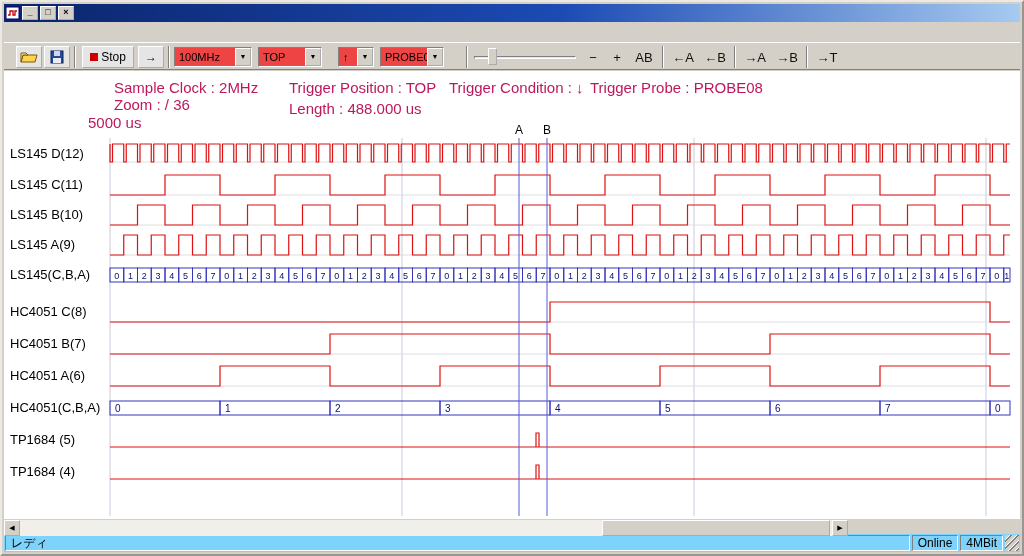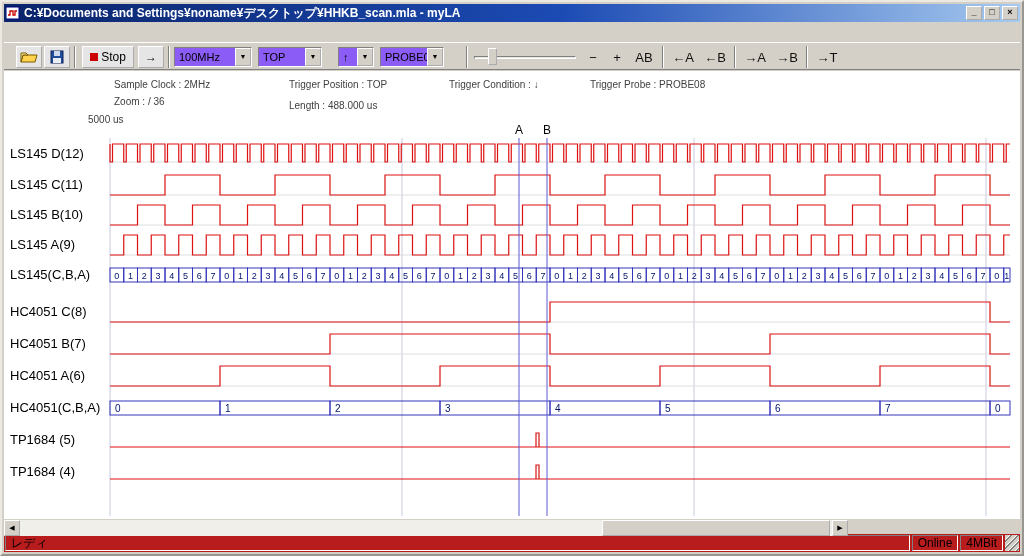--- a/index.html
+++ b/index.html
@@ -20,63 +20,62 @@
   .menu-item { padding:2px 8px; white-space:nowrap; }
 
   
   .toolbar { position:absolute; left:2px; top:40px; right:2px; height:28px; background:#d4d0c8;
     border-top:1px solid #fff; border-bottom:1px solid #808080; }
   .tbtn { position:absolute; top:3px; height:22px; background:#e5e5e5; border:1px outset #fff;
     font-size:12px; display:flex; align-items:center; justify-content:center; gap:3px; cursor:default; }
   .tbtn.icon { width:26px; }
   .stopsq { display:inline-block; width:8px; height:8px; background:#cc0000; }
   .sep { position:absolute; top:3px; width:2px; height:22px; border-left:1px solid #808080; border-right:1px solid #fff; }
-  .combo { position:absolute; top:4px; height:20px; background:#8b5cf6; border:1px solid; border-color:#808080 #fff #fff #808080;
+  .combo { position:absolute; top:4px; height:20px; background:#ef4444; border:1px solid; border-color:#808080 #fff #fff #808080;
     display:flex; align-items:stretch; }
   .combo-val { flex:1; font-size:11px; line-height:18px; padding-left:4px; white-space:nowrap; overflow:hidden; }
   .combo-btn { width:16px; background:#d4d0c8; border:1px outset #fff; font-size:7px; line-height:16px; text-align:center; color:#000; }
   .flat { position:absolute; top:4px; height:20px; background:transparent; border:none; font-size:13px;
     display:flex; align-items:center; justify-content:center; cursor:default; color:#111; }
   .slider { position:absolute; top:4px; height:20px; }
   .slider-track { position:absolute; left:0; right:0; top:9px; height:3px; border:1px solid; border-color:#808080 #fff #fff #808080; background:#e8e6e0; }
   .slider-thumb { position:absolute; top:1px; width:9px; height:17px; background:#d4d0c8; border:1px outset #fff; }
 
   
   .client { position:absolute; left:2px; top:69px; right:2px; height:448px; background:#fff; }
-  .info-text { position:absolute; font-size:10px; color:#404040; white-space:nowrap; z-index:3; }
+  .info-text { position:absolute; font-size:15px; color:#be185d; white-space:nowrap; z-index:3; }
 
   #scope-svg { position:absolute; left:0; top:0; width:1024px; height:556px; z-index:4; pointer-events:none; }
 
   
   .hscroll { position:absolute; left:2px; top:518px; width:844px; height:16px; background:#f1efe9; z-index:5; }
   .sbtn { position:absolute; top:0; width:16px; height:16px; background:#d4d0c8; border:1px outset #fff;
     font-size:7px; line-height:14px; text-align:center; color:#000; }
   .sbtn.left { left:0; }
   .sbtn.right { right:0; }
   .sthumb { position:absolute; top:0; left:598px; width:228px; height:16px; background:#d4d0c8; border:1px outset #fff; }
 
   
-  .statusbar { position:absolute; left:2px; right:2px; bottom:2px; height:18px; background:#b91c1c;
+  .statusbar { position:absolute; left:2px; right:2px; bottom:2px; height:18px; background:#7dd3fc;
     display:flex; align-items:stretch; padding:1px; gap:2px; font-size:12px; }
   .spanel { border:1px solid; border-color:#808080 #fff #fff #808080; padding:0 5px; line-height:14px; white-space:nowrap; }
   .spanel.main { flex:1; }
   .grip { width:14px; background:
     repeating-linear-gradient(135deg,#d4d0c8 0 3px,#fff 3px 4px,#808080 4px 5px); }
 </style>
 </head>
 <body>
 
 <div class="window">
 
   <div class="titlebar">
     <svg width="14" height="14">
       <rect x="0" y="1" width="13" height="12" fill="#ffffff" stroke="#000080"></rect>
       <polyline points="2,9 4,9 4,5 7,5 7,9 9,9 9,5 11,5" fill="none" stroke="#cc0000" stroke-width="1.3"></polyline>
     </svg>
-    <span class="title-text">C:¥Documents and Settings¥noname¥デスクトップ¥HHKB_scan.mla - myLA</span>
     <span class="winbtn">_</span>
     <span class="winbtn">□</span>
     <span class="winbtn">×</span>
   </div>
 
 
   <div class="toolbar">
     <button class="tbtn icon" style="left:12px">
       <svg width="18" height="14">
         <polygon points="1,12 3,5 17,5 15,12" fill="#ffd34d" stroke="#7a5c00"></polygon>

